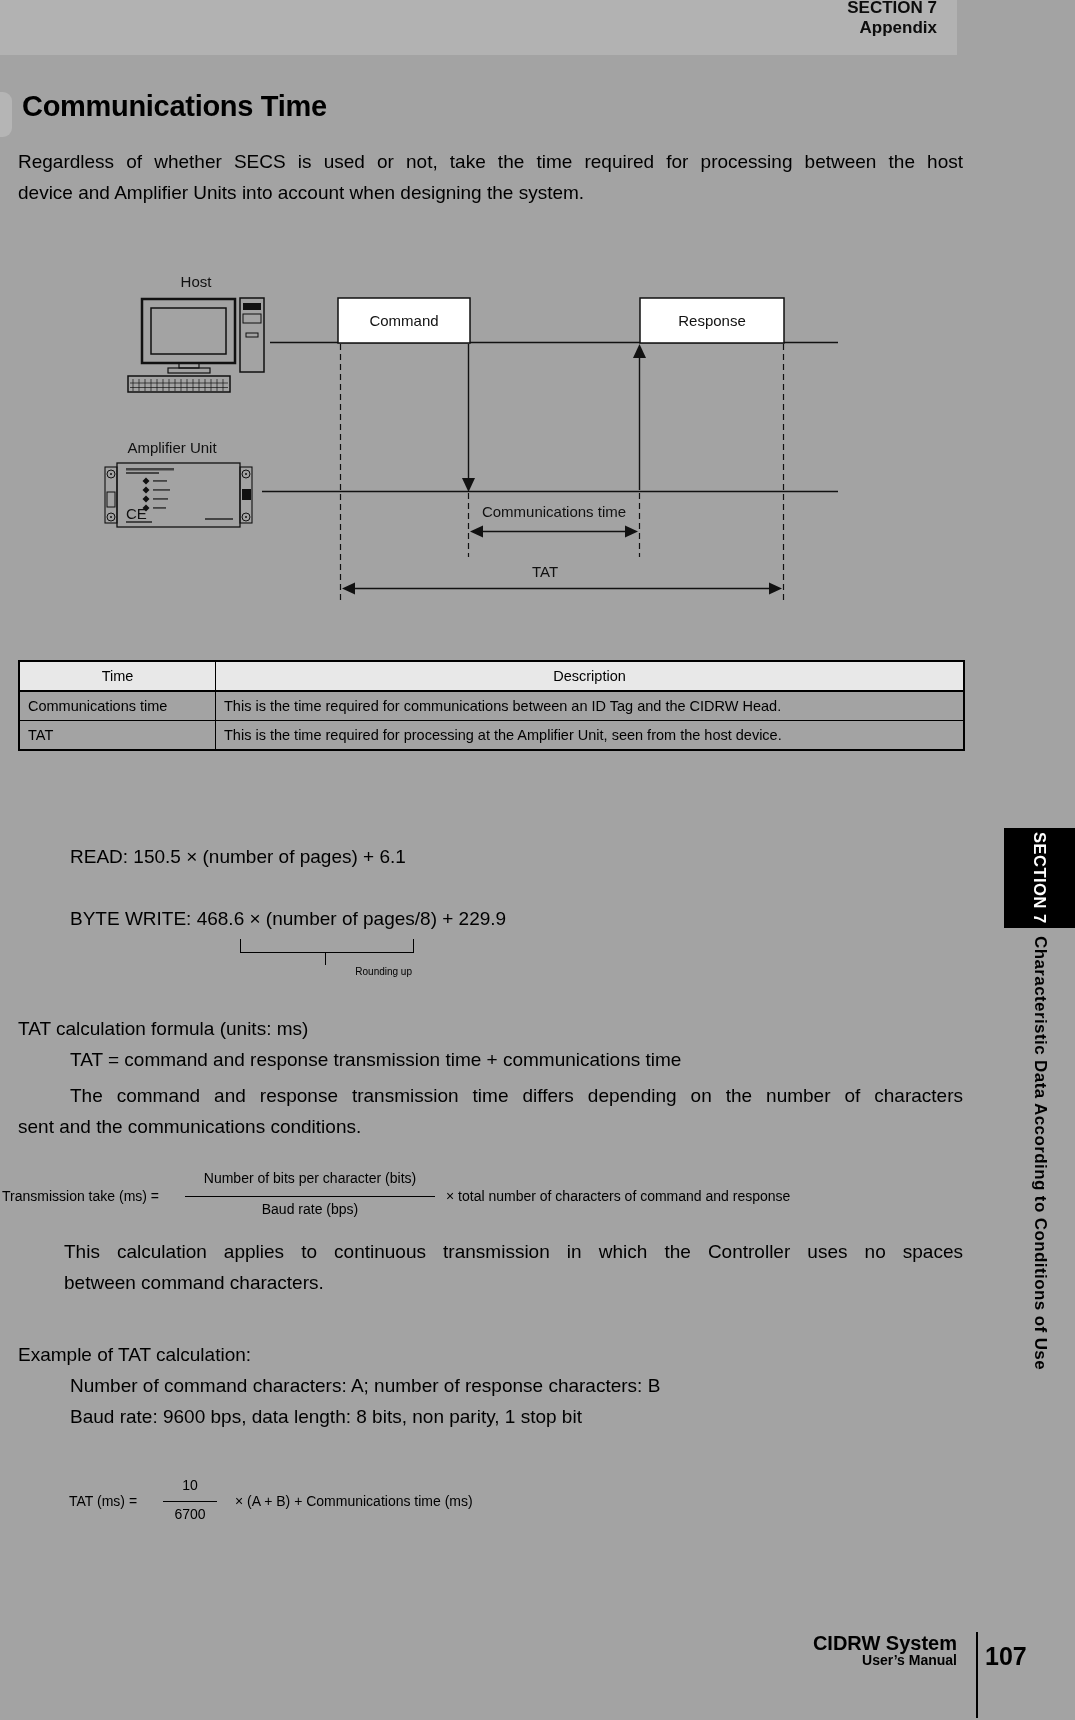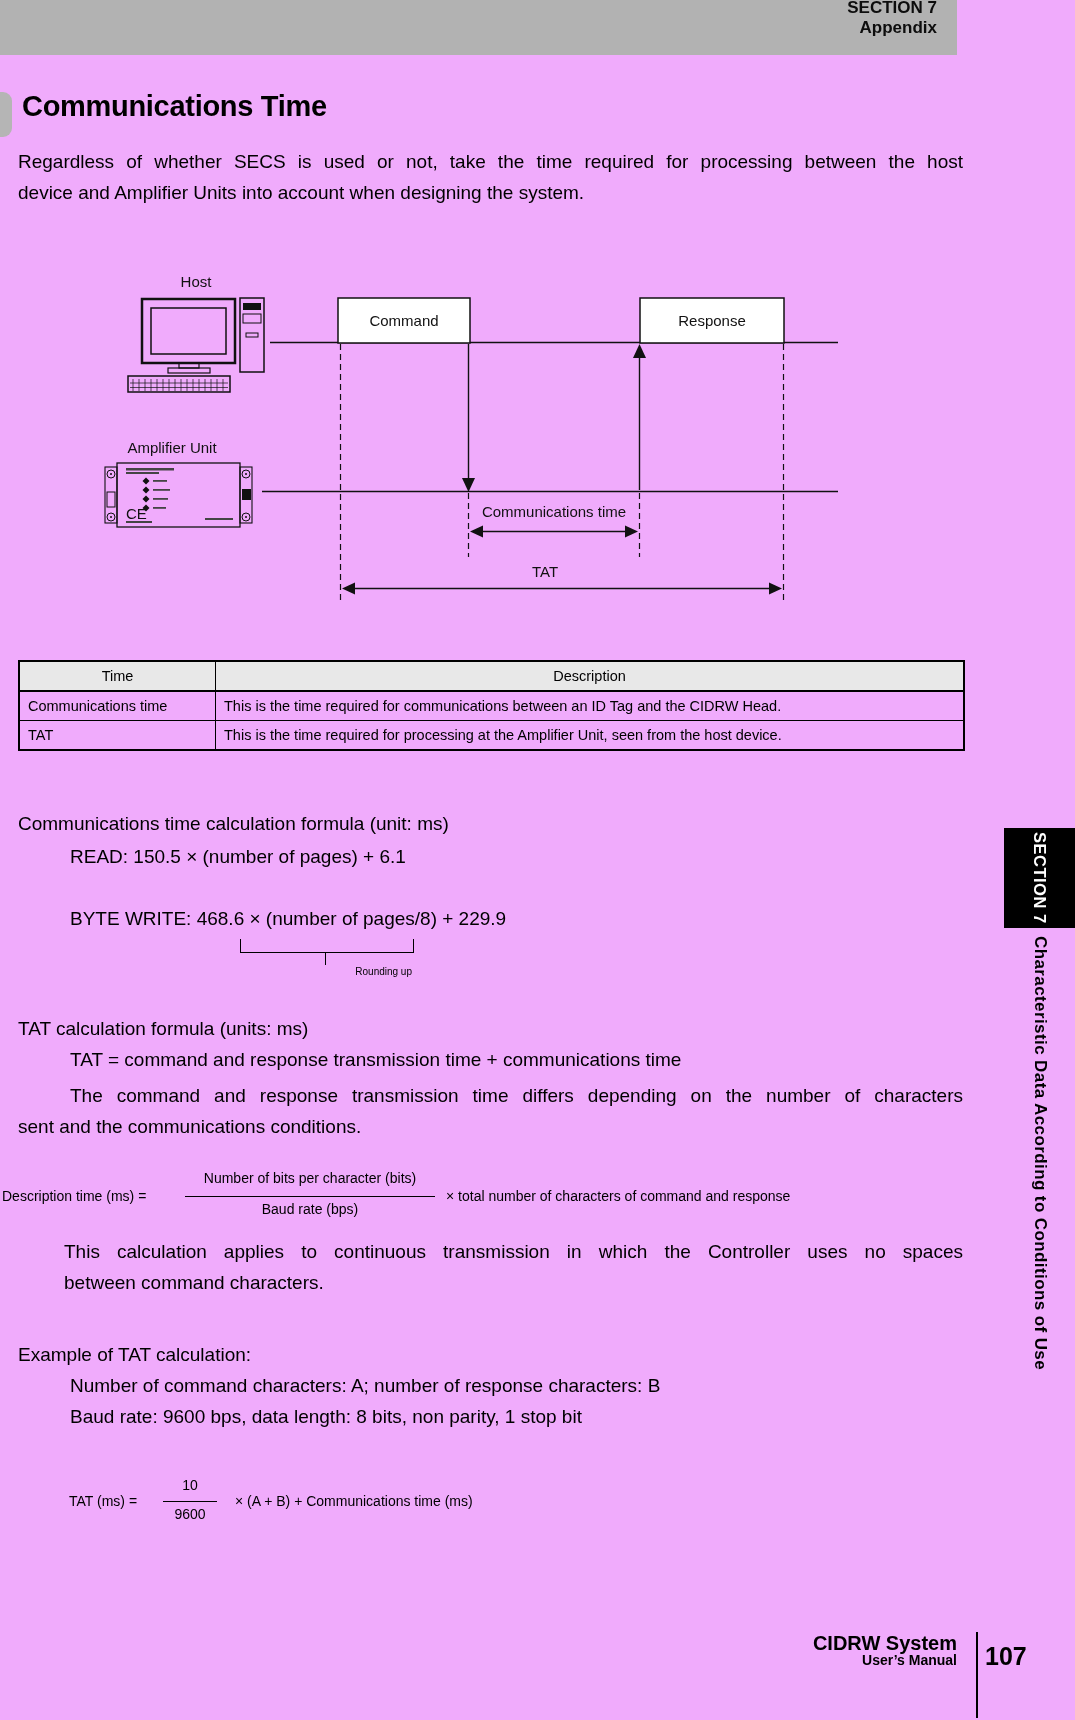--- a/index.html
+++ b/index.html
@@ -1,16 +1,16 @@
 <!DOCTYPE html>
 <html><head>
 <meta charset="utf-8">
 <style>
   html,body{margin:0;padding:0;background:#fff;}
-  .page{position:relative;width:1075px;height:1720px;background:#f0abfc;overflow:hidden;
+  .page{position:relative;width:1075px;height:1720px;background:#a3a3a3;overflow:hidden;
         font-family:"Liberation Sans",sans-serif;color:#000;}
   .abs{position:absolute;}
   
   .topbar{left:0;top:0;width:957px;height:55px;background:#b2b2b2;}
   .topbar-text{left:0;top:-2px;width:937px;text-align:right;font-weight:bold;font-size:17px;
                line-height:19.5px;color:#0d0d0d;}
   
   .title-marker{left:-14px;top:92px;width:26px;height:45px;background:#b5b5b5;border-radius:0 9px 9px 0;}
   .title{left:22px;top:90px;font-size:29px;font-weight:bold;letter-spacing:-0.3px;margin:0;}
   
@@ -167,52 +167,51 @@
       <td class="c1">Communications time</td>
       <td>This is the time required for communications between an ID Tag and the CIDRW Head.</td>
     </tr>
     <tr>
       <td class="c1">TAT</td>
       <td>This is the time required for processing at the Amplifier Unit, seen from the host device.</td>
     </tr>
   </tbody>
     </table>
 
-  <div class="abs f-head" style="top:813px">Communications time calculation formula (unit: ms)</div>
   <div class="abs f-line" style="top:846px">READ: 150.5 × (number of pages) + 6.1</div>
   <div class="abs f-line" style="top:908px">BYTE WRITE: 468.6 × (number of pages/8) + 229.9</div>
   <div class="abs bracket"></div>
   <div class="abs bracket-tick"></div>
   <div class="abs rounding">Rounding up</div>
 
   <div class="abs f-head" style="top:1018px">TAT calculation formula (units: ms)</div>
   <div class="abs f-line" style="top:1049px">TAT = command and response transmission time + communications time</div>
   <div class="abs body-text" style="left:18px;top:1080px;width:945px">
     <div class="jline" style="padding-left:52px">The command and response transmission time differs depending on the number of characters</div>
     <div>sent and the communications conditions.</div>
   </div>
 
-  <div class="abs small" style="left:2px;top:1188px">Description time (ms) =</div>
+  <div class="abs small" style="left:2px;top:1188px">Transmission take (ms) =</div>
   <div class="abs small center" style="left:185px;top:1170px;width:250px">Number of bits per character (bits)</div>
   <div class="abs fracline" style="left:185px;top:1196px;width:250px"></div>
   <div class="abs small center" style="left:185px;top:1201px;width:250px">Baud rate (bps)</div>
   <div class="abs small" style="left:446px;top:1188px">× total number of characters of command and response</div>
   <div class="abs body-text" style="left:18px;top:1236px;width:945px">
     <div class="jline" style="padding-left:46px">This calculation applies to continuous transmission in which the Controller uses no spaces</div>
     <div style="padding-left:46px">between command characters.</div>
   </div>
 
   <div class="abs f-head" style="top:1344px">Example of TAT calculation:</div>
   <div class="abs f-line" style="top:1375px">Number of command characters: A; number of response characters: B</div>
   <div class="abs f-line" style="top:1406px">Baud rate: 9600 bps, data length: 8 bits, non parity, 1 stop bit</div>
 
   <div class="abs small" style="left:69px;top:1493px">TAT (ms) =</div>
   <div class="abs small center" style="left:163px;top:1477px;width:54px">10</div>
   <div class="abs fracline" style="left:163px;top:1501px;width:54px"></div>
-  <div class="abs small center" style="left:163px;top:1506px;width:54px">9600</div>
+  <div class="abs small center" style="left:163px;top:1506px;width:54px">6700</div>
   <div class="abs small" style="left:235px;top:1493px">× (A + B) + Communications time (ms)</div>
 
   <div class="abs side-tab">
     <span class="vtext">SECTION 7</span>
   </div>
   <div class="abs side-caption">
     <span class="vtext">Characteristic Data According to Conditions of Use</span>
   </div>
 
   <div class="abs footer-brand">

